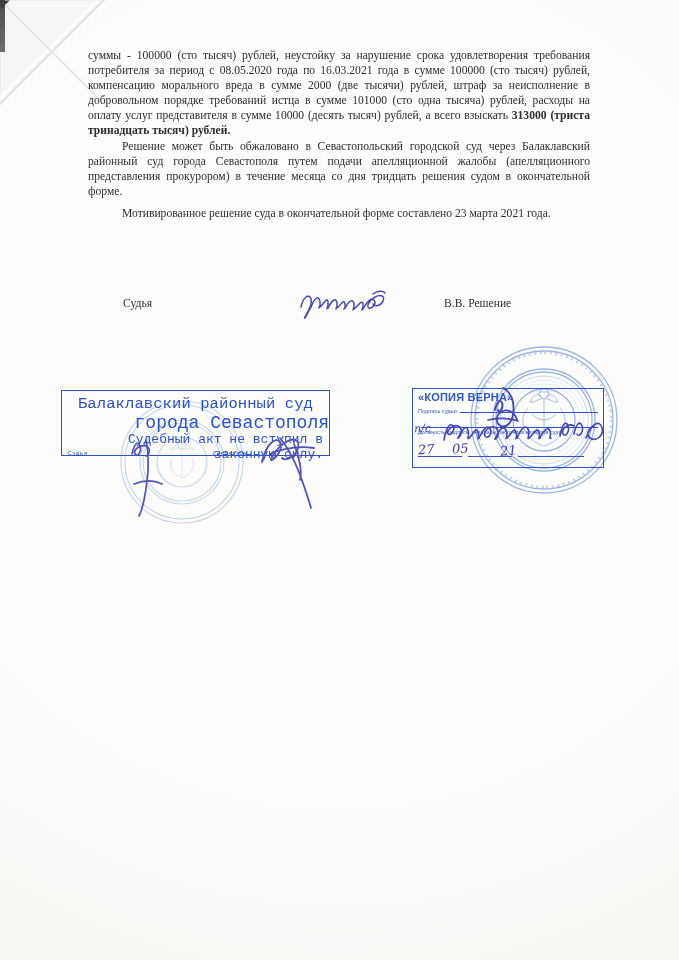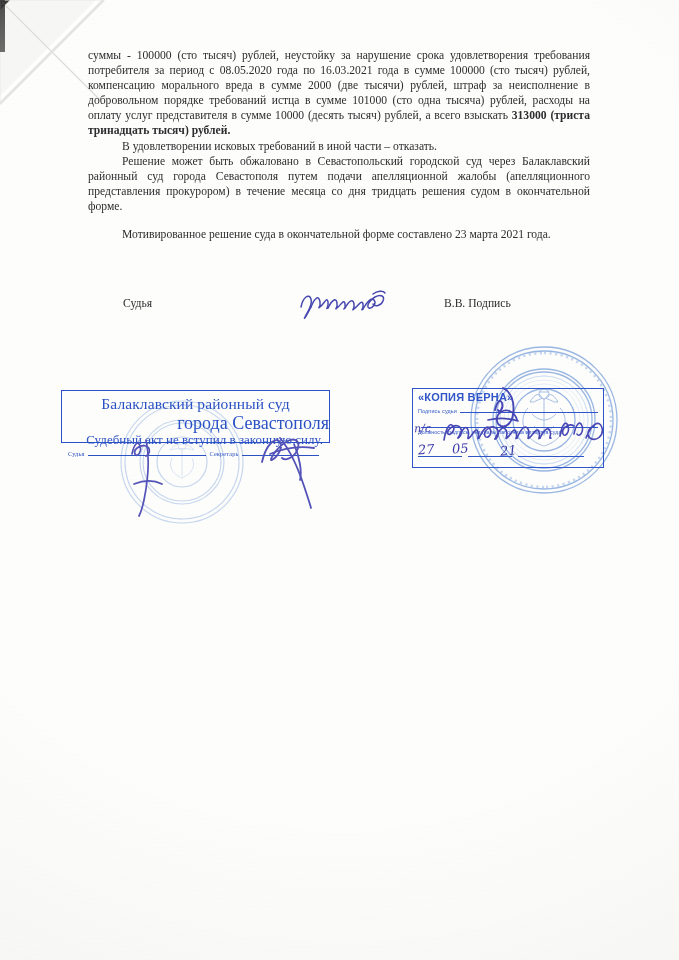--- a/index.html
+++ b/index.html
@@ -80,25 +80,25 @@
     width: 130px;
     height: 40px;
   }
 
   
   .stamp-left {
     position: absolute;
     left: 61px;
     top: 390px;
     width: 269px;
-    height: 53px;
+    height: 66px;
     border: 1.6px solid #2b52c4;
     box-sizing: border-box;
     color: #2b52c4;
-    font-family: Liberation Serif, serif;
+    font-family: Liberation Mono, monospace;
   }
   .sl-line1 {
     position: absolute; left: 0; right: 0; top: 4px;
     text-align: center; font-size: 15.5px; letter-spacing: .1px;
   }
   .sl-line2 {
     position: absolute; left: 0; right: 0; top: 22px;
     text-align: right; font-size: 18px;
   }
   .sl-line3 {
@@ -186,38 +186,37 @@
     <line x1="0" y1="0" x2="100" y2="100" stroke="#d9d9d6" stroke-width="1.1"></line>
     <line x1="0" y1="2" x2="2" y2="0" stroke="#2a2a2a" stroke-width="3"></line>
     <path d="M 0 104 L 104 0" stroke="#e2e2df" stroke-width="2" fill="none"></path>
     <path d="M 0 0 L 0 102 L 102 0 Z" fill="none" stroke="#e8e8e5" stroke-width="1"></path>
   </svg>
 
   <div style="position:absolute;left:0;top:0;width:5px;height:52px;background:linear-gradient(180deg,#2f2f2f,#555);opacity:.85"></div>
 
   <div class="doc-body">
     <p><span>суммы - 100000 (сто тысяч) рублей, неустойку за нарушение срока удовлетворения требования потребителя за период с 08.05.2020 года по 16.03.2021 года в сумме 100000 (сто тысяч) рублей, компенсацию морального вреда в сумме 2000 (две тысячи) рублей, штраф за неисполнение в добровольном порядке требований истца в сумме 101000 (сто одна тысяча) рублей, расходы на оплату услуг представителя в сумме 10000 (десять тысяч) рублей, а всего взыскать </span><span class="b">313000 (триста тринадцать тысяч) рублей.</span></p>
-    <p class="p-indent">В удовлетворении исковых требований в иной части – отказать.</p>
     <p class="p-indent">Решение может быть обжаловано в Севастопольский городской суд через Балаклавский районный суд города Севастополя путем подачи апелляционной жалобы (апелляционного представления прокурором) в течение месяца со дня тридцать решения судом в окончательной форме.</p>
-    <p class="p-indent" style="margin-top:13px">Мотивированное решение суда в окончательной форме составлено 23 марта 2021 года.</p>
+    <p class="p-indent" style="margin-top:7px">Мотивированное решение суда в окончательной форме составлено 23 марта 2021 года.</p>
   </div>
 
   <div class="sign-row">
     <span class="sign-label">Судья</span>
     <svg class="sign-scrawl" viewBox="0 0 130 40">
       <g fill="none" stroke="#4747b0" stroke-width="1.5" stroke-linecap="round">
         <path d="M 8 24 C 10 14, 16 10, 18 16 C 20 22, 14 30, 12 34 C 10 38, 14 32, 18 24"></path>
         <path d="M 18 24 C 22 14, 26 12, 27 19 C 28 24, 24 26, 27 24 C 31 21, 34 13, 35 19 C 36 24, 32 27, 35 25"></path>
         <path d="M 35 25 C 39 17, 43 14, 44 20 C 45 25, 41 27, 44 25 C 48 22, 51 15, 52 21 C 53 26, 49 27, 52 25"></path>
         <path d="M 52 25 C 56 18, 60 15, 61 21 C 62 26, 58 28, 61 26 C 65 23, 69 16, 70 21 C 71 26, 67 28, 70 26"></path>
         <path d="M 70 26 C 74 19, 78 14, 81 17 C 84 20, 79 26, 76 25 C 73 24, 76 17, 82 14 C 88 11, 92 13, 90 18 C 88 23, 82 24, 80 21"></path>
         <path d="M 80 11 C 84 8, 90 7, 92 10"></path>
       </g>
     </svg>
-    <span class="sign-name">В.В. Подпись</span>
+    <span class="sign-name">В.В. Решение</span>
   </div>
 
   <svg class="seal" style="left:118px;top:398px;width:128px;height:128px;opacity:.30" viewBox="0 0 128 128">
     <g fill="none" stroke="#4a7ed0" stroke-width="1.2">
       <circle cx="64" cy="64" r="61"></circle>
       <circle cx="64" cy="64" r="57"></circle>
       <circle cx="64" cy="64" r="42"></circle>
       <circle cx="64" cy="64" r="39"></circle>
       <circle cx="64" cy="64" r="25"></circle>
     </g>

